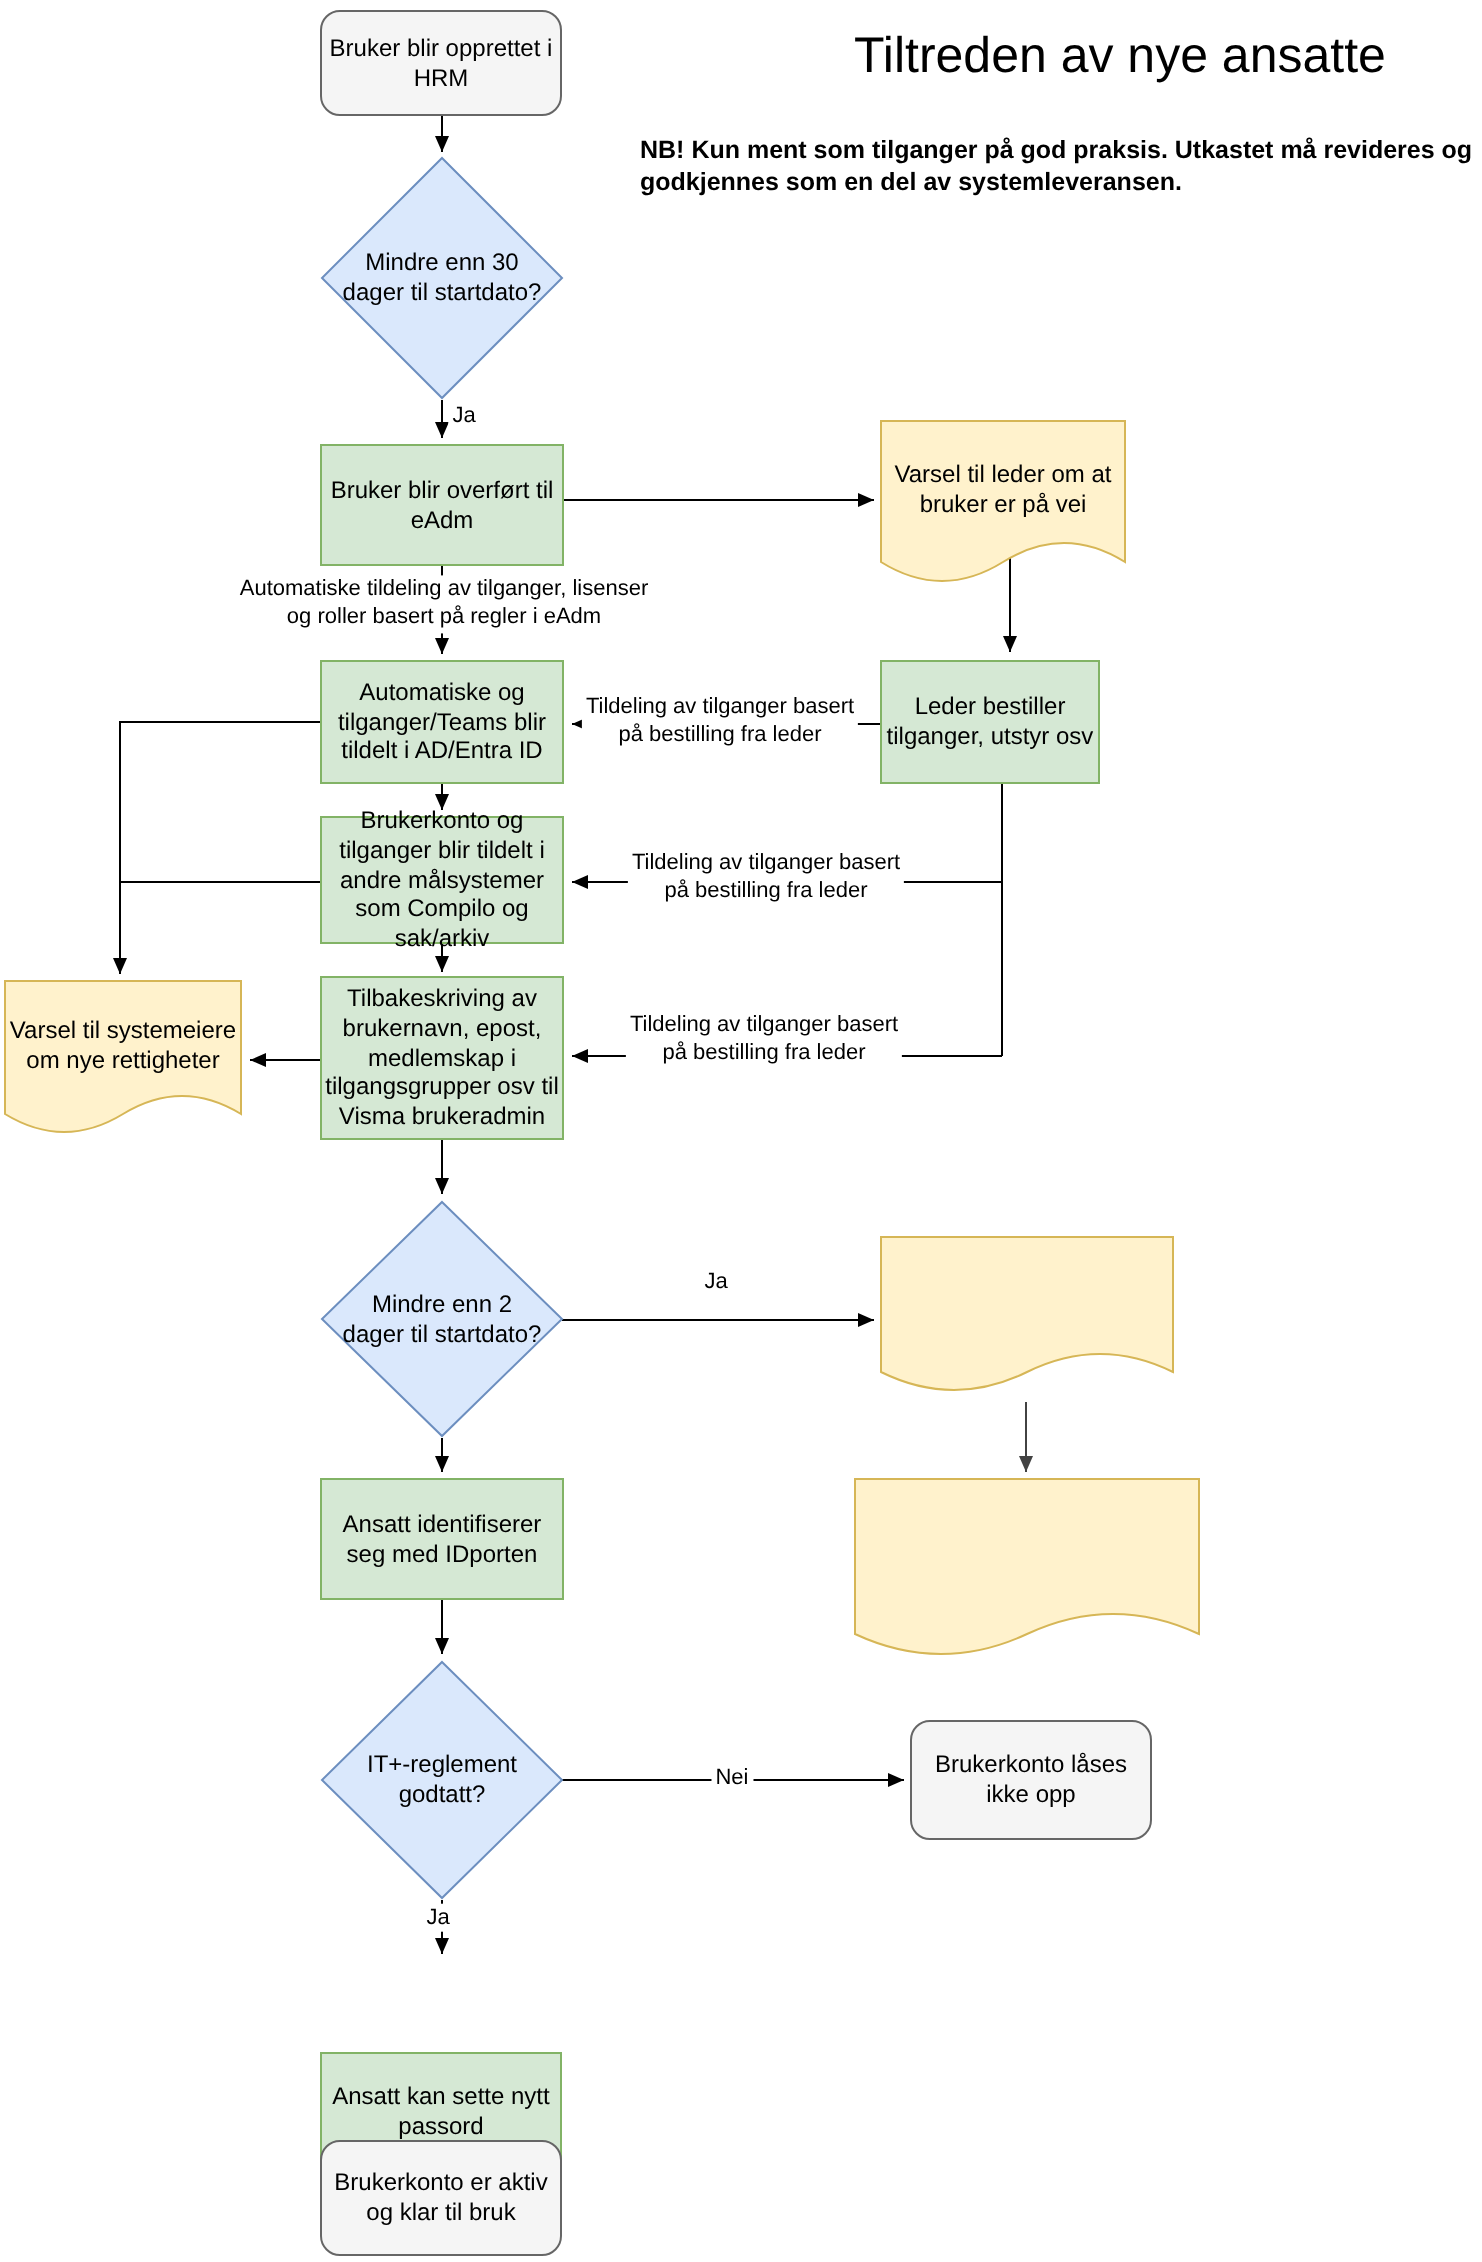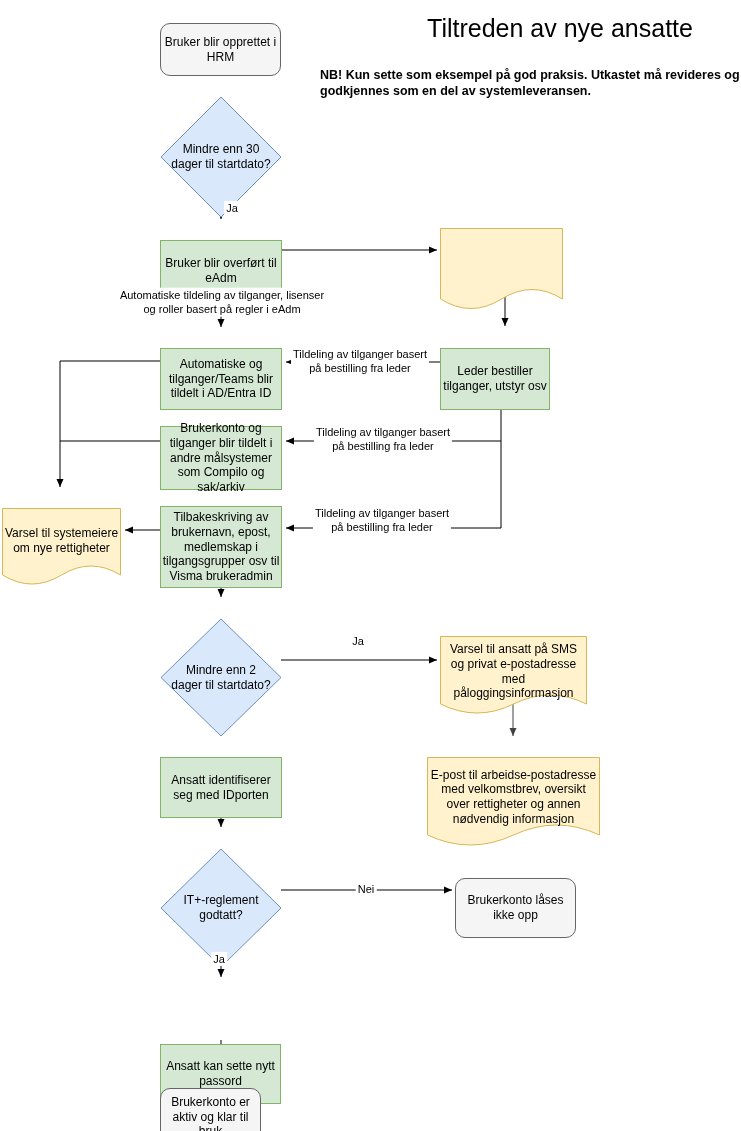--- a/index.html
+++ b/index.html
@@ -12,40 +12,40 @@
     position:absolute; left:397px; top:14px; width:326px;
     font-size:25px; font-weight:400; text-align:center; z-index:3;
   }
   .note {
     position:absolute; left:320px; top:68px; width:420px;
     font-size:12.5px; font-weight:700; line-height:1.25; white-space:pre-line; z-index:3;
   }
   svg.edges { position:absolute; left:0; top:0; z-index:1; }
   .node {
     position:absolute; display:flex; align-items:center; justify-content:center;
-    text-align:center; font-size:12px; line-height:1.22; z-index:2;margin-top:18px;
+    text-align:center; font-size:12px; line-height:1.22; z-index:2;
   }
   .process   { background:#d5e8d4; border:1px solid #82b366; }
   .terminator{ background:#f5f5f5; border:1px solid #666666; border-radius:10px; padding:0 3px; }
   .decision, .document { background:none; border:none; }
   .shape { position:absolute; left:0; top:0; width:100%; height:100%; }
   .lbl { position:relative; z-index:1; display:block; }
   .document { padding-bottom:15px; }
   .dlbl { width:100px; }
   .elabel {
     position:absolute; transform:translate(-50%,-50%);
     background:#ffffff; font-size:11px; line-height:1.3; text-align:center;
     white-space:pre-line; z-index:3; padding:0 2px;
   }
 </style>
 </head>
 <body>
 
 <div class="title">Tiltreden av nye ansatte</div>
-<div class="note">NB! Kun sette som eksempel på god praksis. Utkastet må revideres og
+<div class="note">NB! Kun ment som tilganger på god praksis. Utkastet må revideres og
 godkjennes som en del av systemleveransen.</div>
 
 <svg class="edges" width="741" height="1131">
   <defs>
     <marker id="arr" markerUnits="userSpaceOnUse" markerWidth="10" markerHeight="9" refX="8.5" refY="4" orient="auto">
       <path d="M0.5,0.5 L8.5,4 L0.5,7.5 Z" fill="#000"></path>
     </marker>
     <marker id="arrg" markerUnits="userSpaceOnUse" markerWidth="10" markerHeight="9" refX="8.5" refY="4" orient="auto">
       <path d="M0.5,0.5 L8.5,4 L0.5,7.5 Z" fill="#424242"></path>
     </marker>
@@ -88,20 +88,21 @@
 </div>
 
 <div class="node process" style="left:160px;top:222px;width:122px;height:61px">
   <span class="lbl">Bruker blir overført til eAdm</span>
 </div>
 
 <div class="node document" style="left:440px;top:210px;width:123px;height:84px">
   <svg class="shape" viewBox="0 0 123 84">
     <path d="M0.5,0.5 L122.5,0.5 L122.5,71 Q92,52 61.5,71 Q31,90 0.5,71 Z" fill="#fff2cc" stroke="#d6b656"></path>
   </svg>
+  <span class="lbl" style="width:116px">Varsel til leder om at bruker er på vei</span>
 </div>
 
 <div class="node process" style="left:160px;top:330px;width:122px;height:62px">
   <span class="lbl">Automatiske og tilganger/Teams blir tildelt i AD/Entra ID</span>
 </div>
 
 <div class="node process" style="left:440px;top:330px;width:110px;height:62px">
   <span class="lbl">Leder bestiller tilganger, utstyr osv</span>
 </div>
 
@@ -124,28 +125,26 @@
   <svg class="shape" viewBox="0 0 122 119">
     <polygon points="61,1 121,59.5 61,118 1,59.5" fill="#dae8fc" stroke="#6c8ebf"></polygon>
   </svg>
   <span class="lbl dlbl">Mindre enn 2 dager til startdato?</span>
 </div>
 
 <div class="node document" style="left:440px;top:618px;width:147px;height:86px">
   <svg class="shape" viewBox="0 0 147 86">
     <path d="M0.5,0.5 L146.5,0.5 L146.5,68 Q110,50 73.5,68 Q37,86 0.5,68 Z" fill="#fff2cc" stroke="#d6b656"></path>
   </svg>
-  <span class="lbl" style="width:140px">Varsel til ansatt på SMS og privat e-postadresse med påloggingsinformasjon</span>
 </div>
 
 <div class="node document" style="left:427px;top:739px;width:173px;height:95px">
   <svg class="shape" viewBox="0 0 173 95">
     <path d="M0.5,0.5 L172.5,0.5 L172.5,78 Q129.5,58 86.5,78 Q43.5,98 0.5,78 Z" fill="#fff2cc" stroke="#d6b656"></path>
   </svg>
-  <span class="lbl" style="width:168px">E-post til arbeidse-postadresse med velkomstbrev, oversikt over rettigheter og annen nødvendig informasjon</span>
 </div>
 
 <div class="node process" style="left:160px;top:739px;width:122px;height:61px">
   <span class="lbl">Ansatt identifiserer seg med IDporten</span>
 </div>
 
 <div class="node decision" style="left:160px;top:830px;width:122px;height:120px">
   <svg class="shape" viewBox="0 0 122 120">
     <polygon points="61,1 121,60 61,119 1,60" fill="#dae8fc" stroke="#6c8ebf"></polygon>
   </svg>
@@ -153,21 +152,21 @@
 </div>
 
 <div class="node terminator" style="left:455px;top:860px;width:121px;height:60px">
   <span class="lbl">Brukerkonto låses ikke opp</span>
 </div>
 
 <div class="node process" style="left:160px;top:1026px;width:121px;height:60px">
   <span class="lbl">Ansatt kan sette nytt passord</span>
 </div>
 
-<div class="node terminator" style="left:160px;top:1070px;width:101px;height:58px">
+<div class="node terminator" style="left:160px;top:1070px;width:121px;height:58px">
   <span class="lbl">Brukerkonto er aktiv og klar til bruk</span>
 </div>
 
 <div class="elabel" style="left:232px;top:208px">Ja</div>
 <div class="elabel" style="left:222px;top:302px">Automatiske tildeling av tilganger, lisenser
 og roller basert på regler i eAdm</div>
 <div class="elabel" style="left:360px;top:361px">Tildeling av tilganger basert
 på bestilling fra leder</div>
 <div class="elabel" style="left:383px;top:439px">Tildeling av tilganger basert
 på bestilling fra leder</div>

